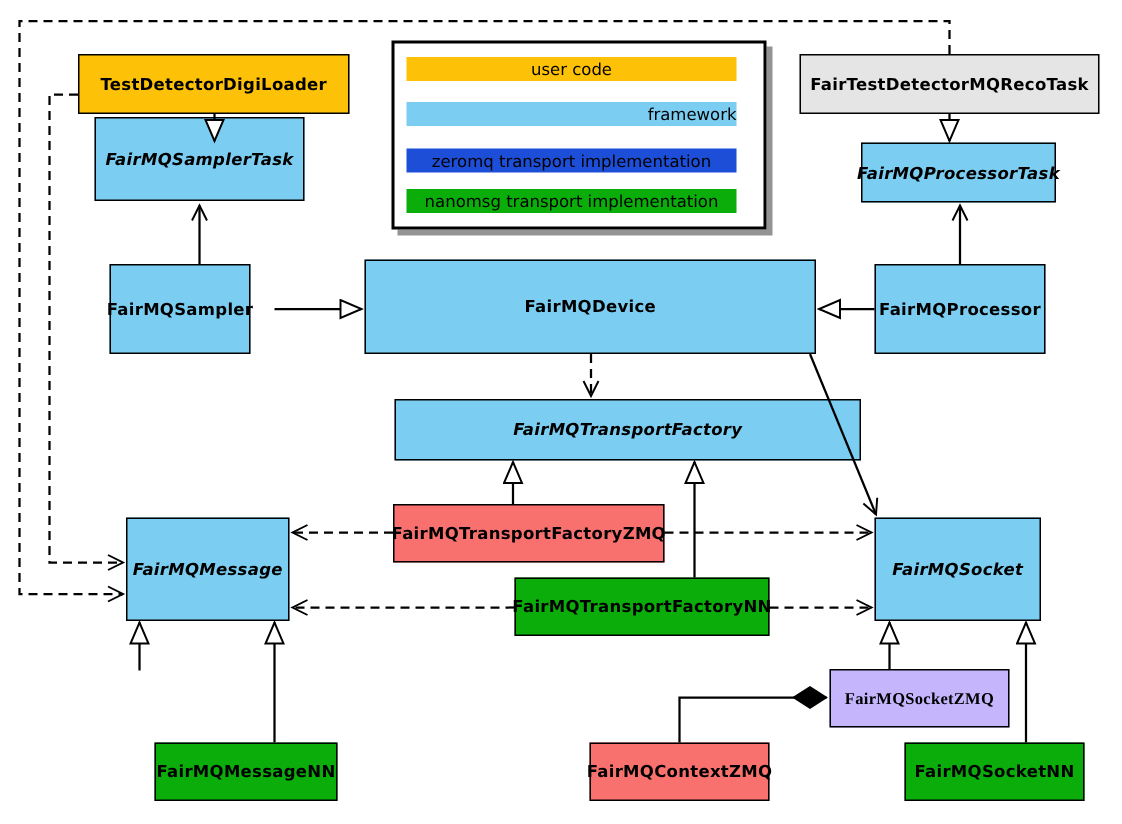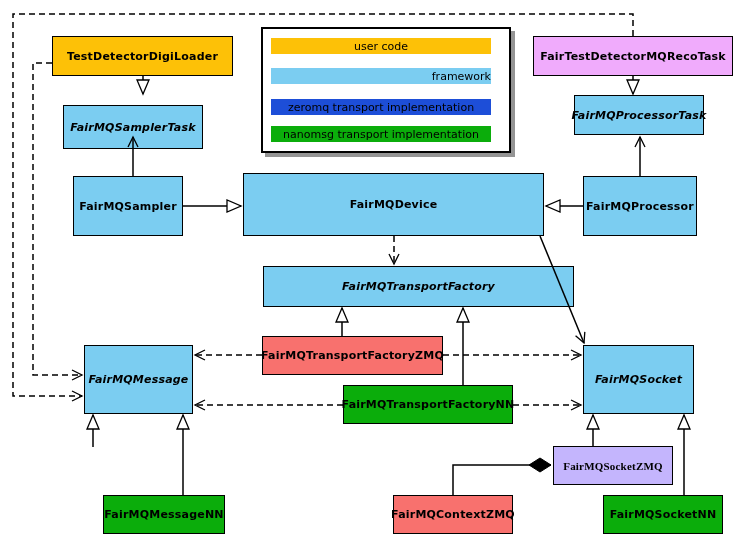--- a/index.html
+++ b/index.html
@@ -11,23 +11,23 @@
   .node{
     position:absolute;box-sizing:border-box;border:1.5px solid #000;
     display:flex;align-items:center;justify-content:center;
     font-size:11px;font-weight:bold;color:#000;text-align:center;
     white-space:nowrap;z-index:2;letter-spacing:.2px;
   }
   .node.abstract{font-style:italic;}
   
   #n-digi{left:52px;top:36px;width:181px;height:40px}
   #n-reco{left:533px;top:36px;width:200px;height:40px}
-  #n-samplertask{left:63px;top:105px;width:140px;height:44px}
+  #n-samplertask{left:63px;top:78px;width:140px;height:56px}
   #n-processortask{left:574px;top:95px;width:130px;height:40px}
-  #n-sampler{left:73px;top:176px;width:110px;height:60px}
+  #n-sampler{left:73px;top:176px;width:94px;height:60px}
   #n-device{left:243px;top:173px;width:301px;height:63px}
   #n-processor{left:583px;top:176px;width:114px;height:60px}
   #n-factory{left:263px;top:266px;width:311px;height:41px}
   #n-tfzmq{left:262px;top:336px;width:181px;height:39px}
   #n-tfnn{left:343px;top:385px;width:170px;height:39px}
   #n-message{left:84px;top:345px;width:109px;height:69px}
   #n-msgzmq{left:33px;top:447px;width:131px;height:39px}
   #n-msgnn{left:103px;top:495px;width:122px;height:39px}
   #n-socket{left:583px;top:345px;width:111px;height:69px}
   #n-sockzmq{left:553px;top:446px;width:120px;height:39px}
@@ -50,21 +50,21 @@
   .legend-row.r3{top:97px}
 </style>
 </head>
 <body>
 
 <div id="canvas">
 
   <div class="node" id="n-digi" style="background: rgb(253, 193, 7);">
       <span>TestDetectorDigiLoader</span>
     </div>
-  <div class="node" id="n-reco" style="background: #f0abfc; align-items: center;">
+  <div class="node" id="n-reco" style="background: #e5e5e5; align-items: center;">
       <span>FairTestDetectorMQRecoTask</span>
     </div>
   <div class="node abstract" id="n-samplertask" style="background: rgb(123, 205, 241);">
       <span>FairMQSamplerTask</span>
     </div>
   <div class="node abstract" id="n-processortask" style="background: rgb(123, 205, 241);">
       <span>FairMQProcessorTask</span>
     </div>
   <div class="node" id="n-sampler" style="background: rgb(123, 205, 241);">
       <span>FairMQSampler</span>

